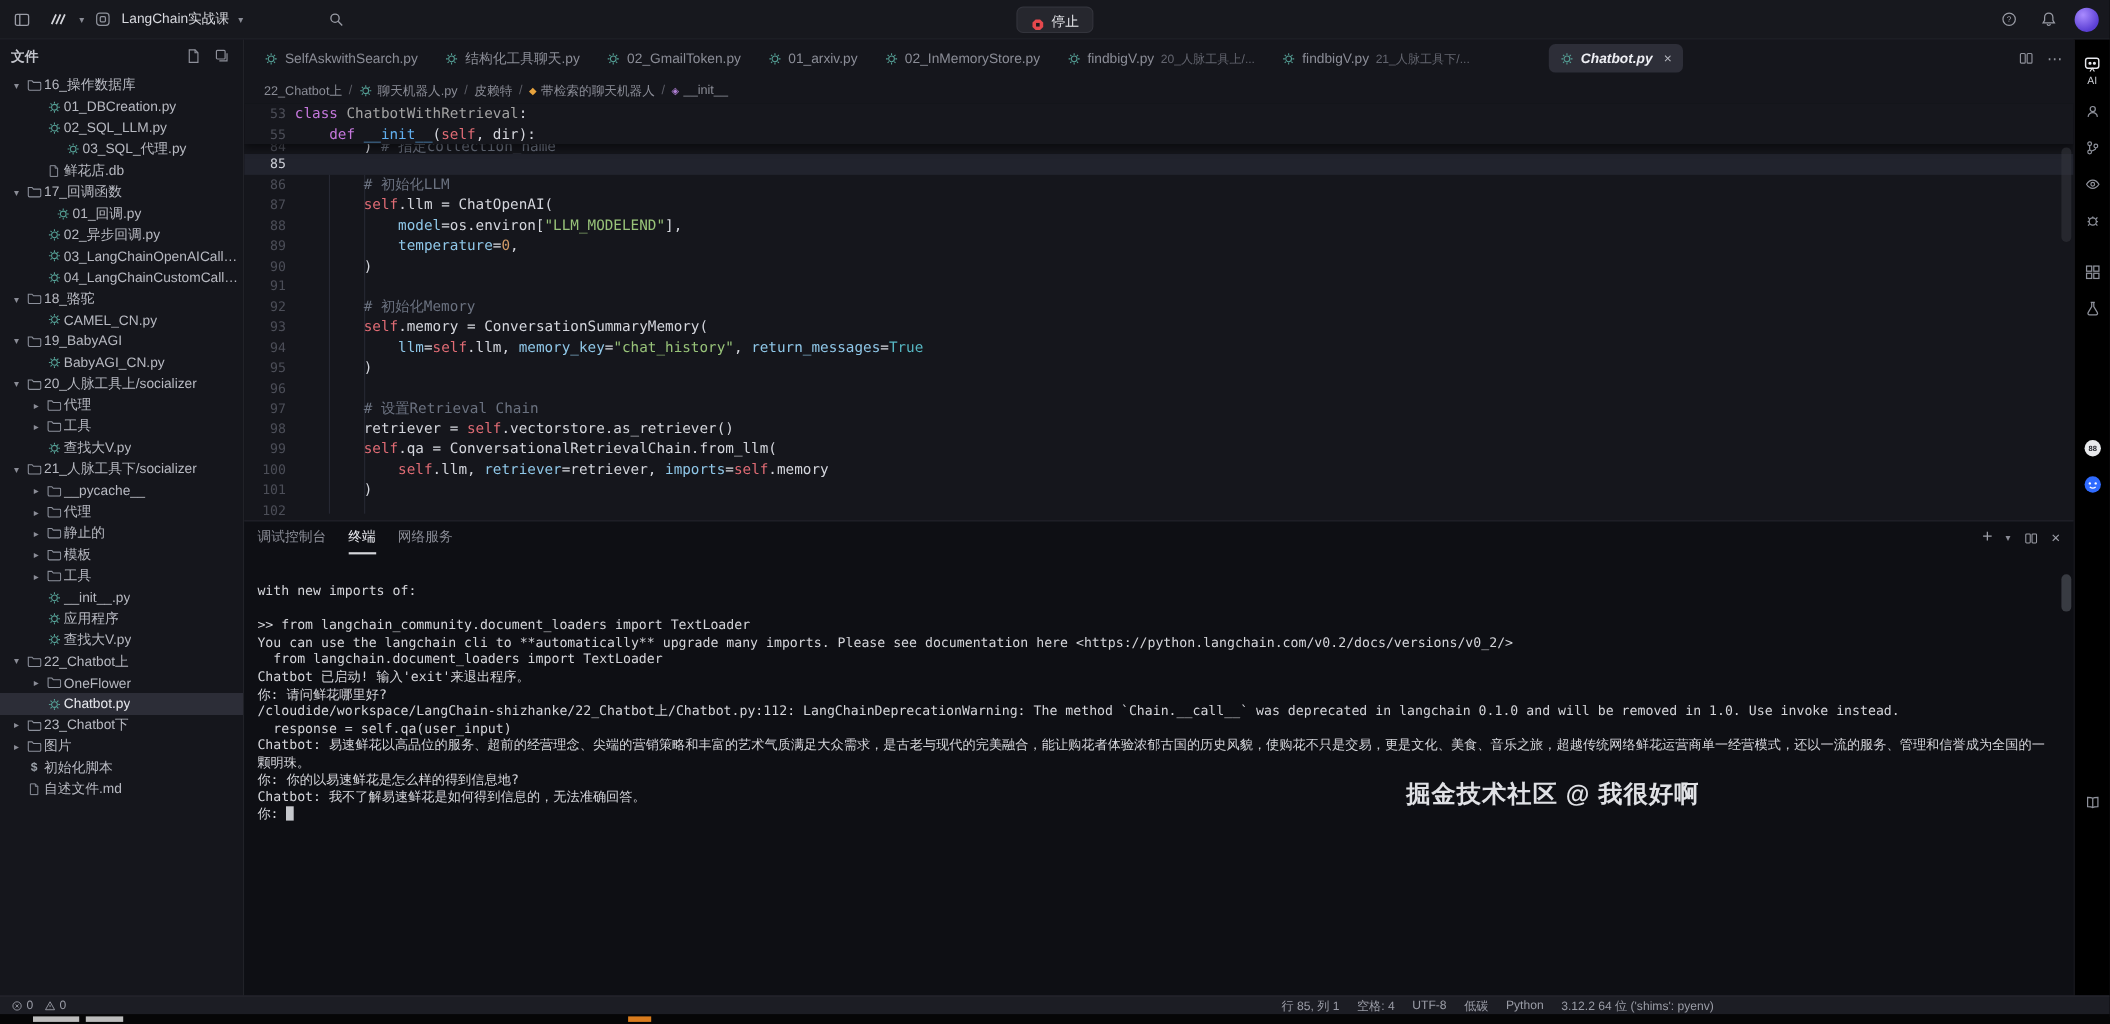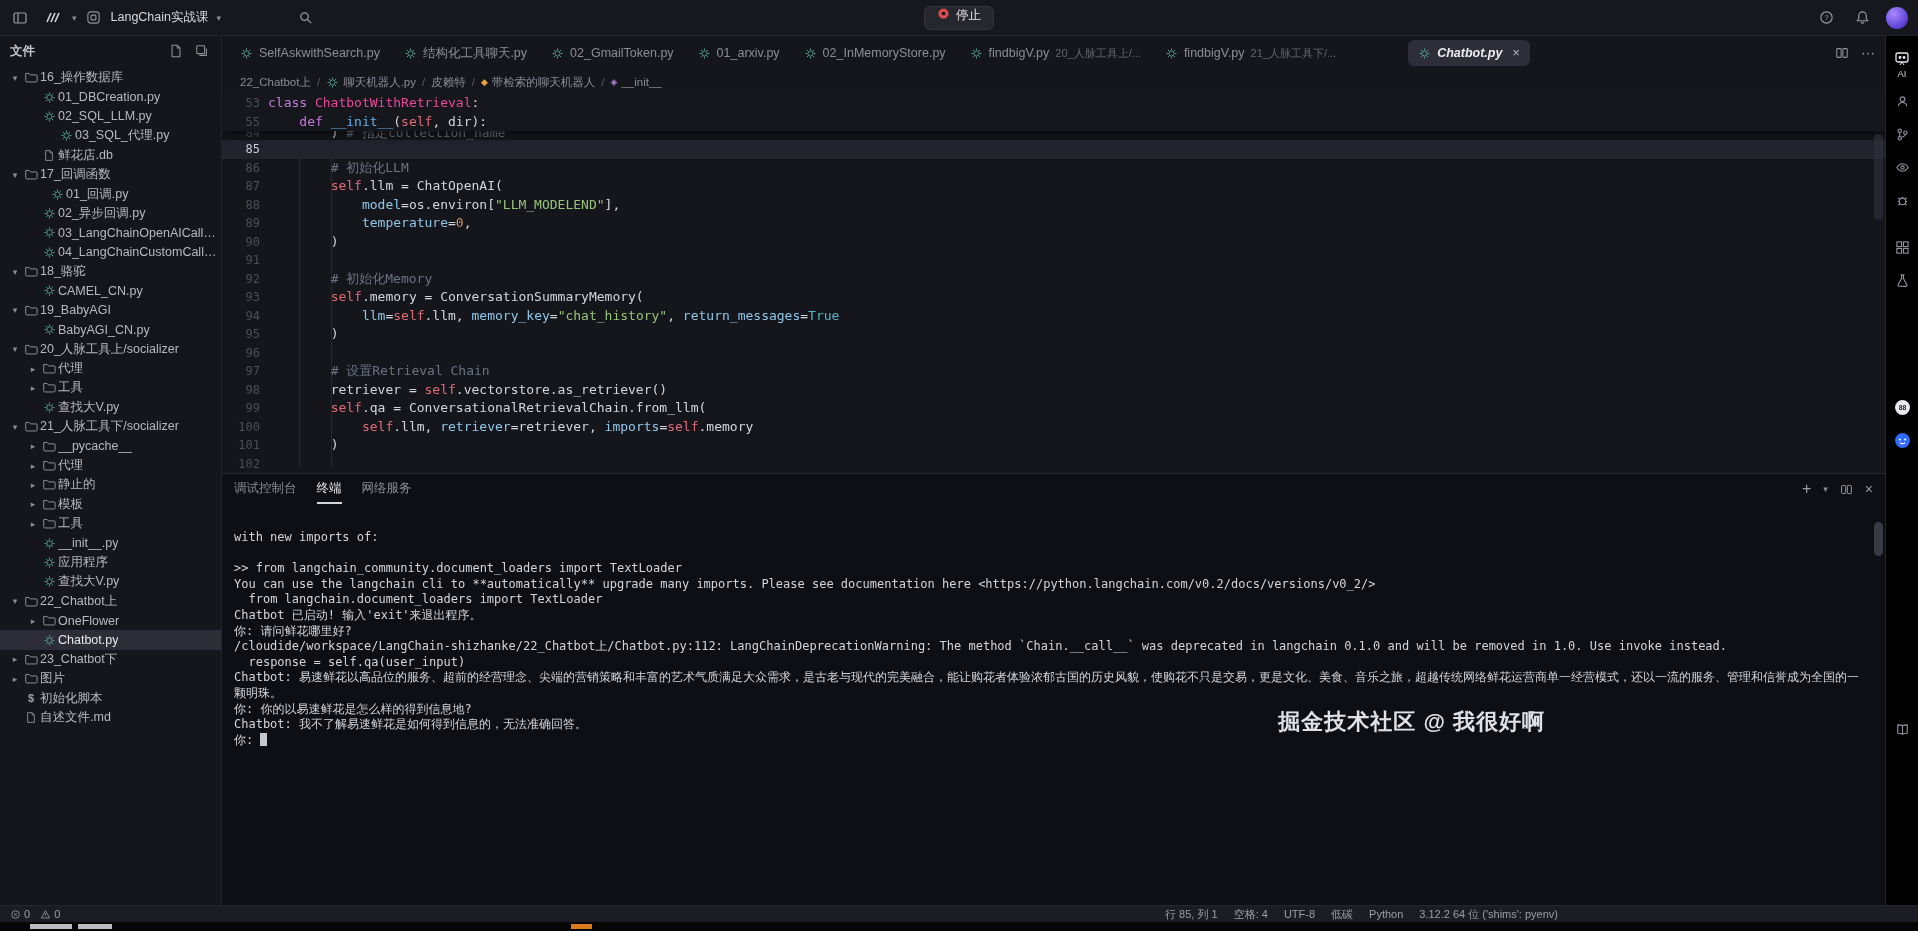--- a/index.html
+++ b/index.html
@@ -7,21 +7,21 @@
   body { font-family:"Liberation Sans", sans-serif; }
   .app { position:relative; width:1918px; height:931px; background:#15161c; overflow:hidden; color:#c9cbd2; }
 
   
   .titlebar { position:absolute; top:0; left:0; right:0; height:36px; background:#17181e; border-bottom:1px solid #23242b; display:flex; align-items:center; }
   .tb-left { display:flex; align-items:center; gap:8px; padding-left:8px; }
   .tbicon { width:24px; height:24px; display:flex; align-items:center; justify-content:center; color:#9a9ca6; border-radius:5px; }
   .chev { color:#8a8c96; font-size:9px; }
   .wsicon { width:18px; height:18px; display:flex; align-items:center; justify-content:center; color:#8f929c; }
   .wsname { color:#d7d8de; font-size:12.5px; }
-  .stopbtn { position:absolute; left:50%; top:6px; transform:translateX(-50%); height:24px; background:#26272e; border:1px solid #33343c; border-radius:6px; display:flex; align-items:flex-start; gap:6px; padding:0 12px; font-size:12.5px; color:#e6e7eb; cursor:pointer; }
+  .stopbtn { position:absolute; left:50%; top:6px; transform:translateX(-50%); height:24px; background:#26272e; border:1px solid #33343c; border-radius:6px; display:flex; align-items:flex-end; gap:6px; padding:0 12px; font-size:12.5px; color:#e6e7eb; cursor:pointer; }
   .tb-right { margin-left:auto; display:flex; align-items:center; gap:12px; padding-right:10px; }
   .avatar { width:22px; height:22px; border-radius:50%; background:radial-gradient(circle at 35% 30%, #a98bff, #5b3fd4 70%); }
 
   
   .main { position:absolute; top:36px; left:0; right:0; bottom:26px; display:flex; }
 
   
   .explorer { width:222px; min-width:222px; background:#15161c; border-right:1px solid #23242b; overflow:hidden; }
   .exp-head { height:30px; display:flex; align-items:center; padding:0 10px; font-size:12.5px; color:#c3c5cc; font-weight:bold; }
   .exp-icons { margin-left:auto; display:flex; gap:8px; color:#8f919b; }
@@ -57,21 +57,21 @@
   
   .code { position:relative; height:379px; overflow:hidden; font-family:"DejaVu Sans Mono", monospace; font-size:13px; }
   .guide { position:absolute; top:46px; bottom:6px; width:1px; background:#262833; z-index:0; }
   .crow { position:relative; height:18.5px; line-height:18.5px; white-space:pre; z-index:1; }
   .crow .ln { display:inline-block; width:38px; text-align:right; margin-right:8px; color:#4c4e58; font-size:12px; }
   .crow.cur { background:#21232d; }
   .crow.cur .ln { color:#ccced6; }
   .sticky { position:relative; z-index:3; background:#16171d; box-shadow:0 4px 8px rgba(0,0,0,.5); }
   .partial { height:9px; overflow:hidden; position:relative; z-index:1; }
   .partial .crow { margin-top:-7px; }
-  .kw{color:#c678dd} .cls{color:#ec4899} .fn{color:#61afef} .slf{color:#e06c75}
+  .kw{color:#c678dd} .cls{color:#a3a3a3} .fn{color:#61afef} .slf{color:#e06c75}
   .par{color:#8fc7e8} .str{color:#98c379} .lit{color:#d19a66} .com{color:#6b7280}
   .boo{color:#56b6c2} .txt{color:#d4d6dd}
   .ed-scroll { position:absolute; right:2px; top:40px; width:9px; height:86px; background:#34363e; border-radius:5px; opacity:.55; z-index:4; }
 
   
   .panel { flex:1; border-top:1px solid #25262e; background:#0e0f14; position:relative; min-height:0; }
   .panel-head { height:30px; display:flex; align-items:center; padding:0 12px; }
   .ptabs { display:flex; gap:20px; font-size:12.5px; color:#8a8c96; }
   .ptab { height:30px; display:flex; align-items:center; cursor:pointer; border-bottom:2px solid transparent; }
   .ptab.active { color:#e8e9ee; border-bottom-color:#d5d6db; }

